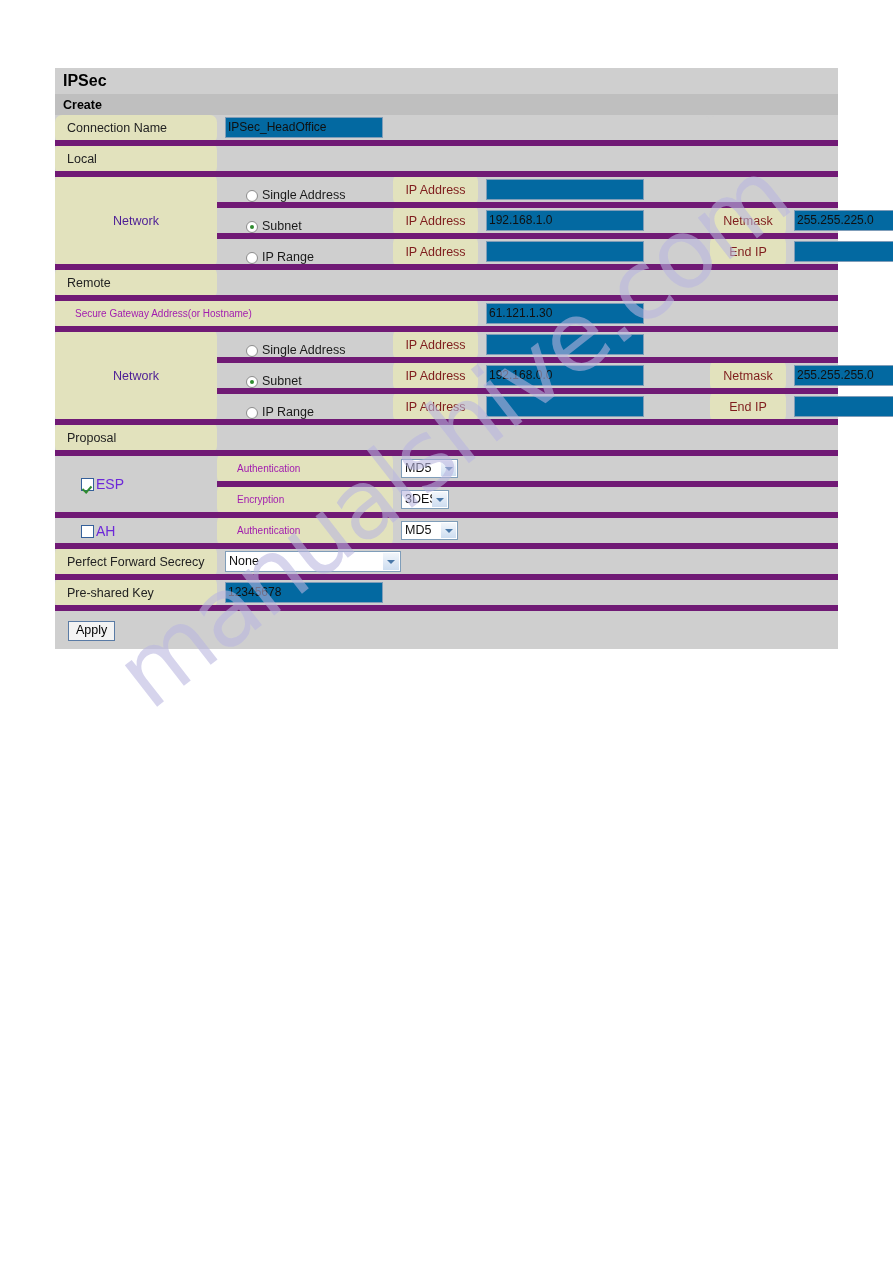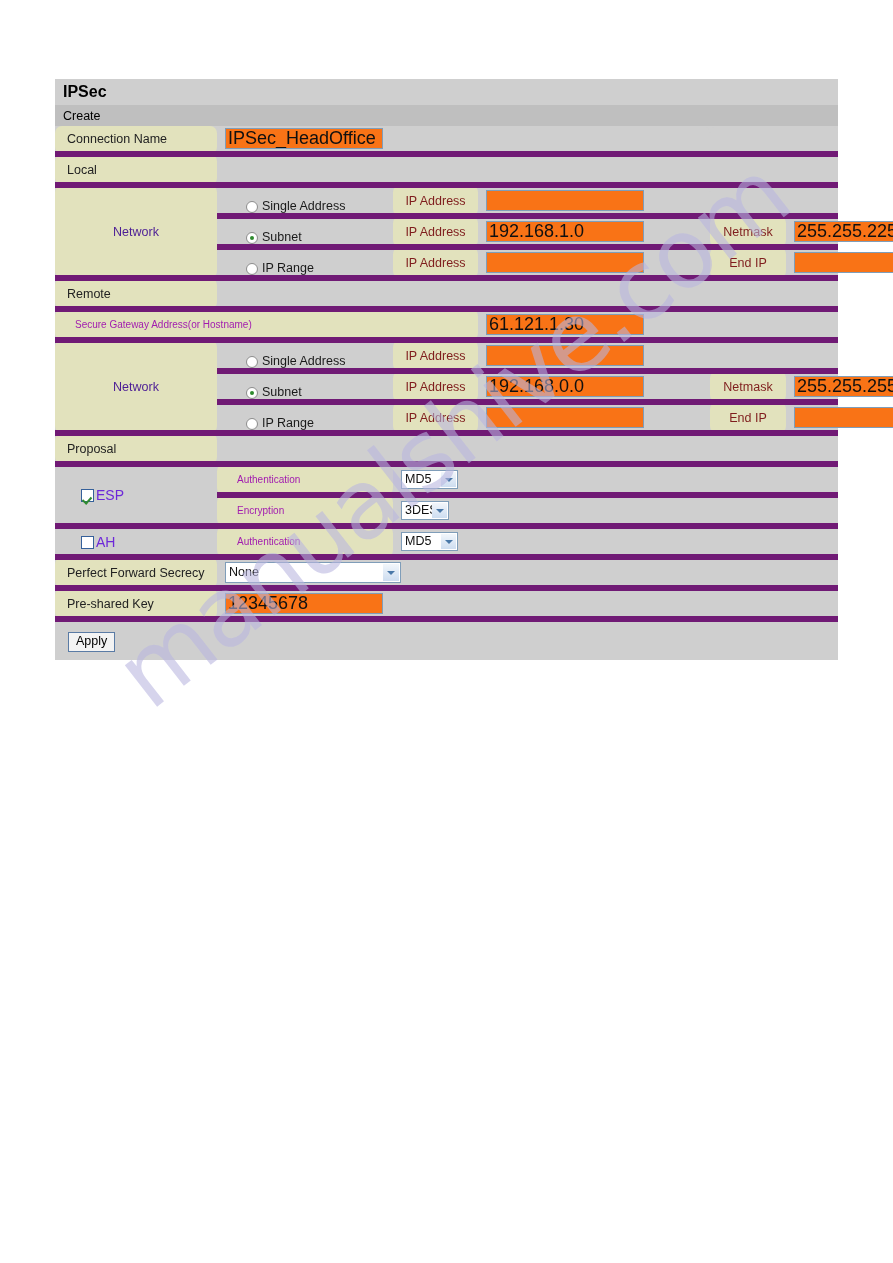--- a/index.html
+++ b/index.html
@@ -37,21 +37,21 @@
     white-space: nowrap;
     transform: rotate(-38deg);
     transform-origin: left center;
     letter-spacing: -2px;
   }
 
   
   #panel {
     position: absolute;
     left: 55px;
-    top: 79px;
+    top: 68px;
     width: 783px;
     z-index: 1;
   }
 
   .tbl {
     border-collapse: collapse;
     table-layout: fixed;
     width: 783px;
     background: #cfcfcf;
   }
@@ -72,21 +72,21 @@
     border-bottom: 2px solid #ffffff;
     font-size: 16px;
     font-weight: bold;
     color: #000000;
     padding-left: 8px !important;
   }
   .subbar {
     height: 21px;
     background: #bfbfbf;
     font-size: 12.5px;
-    font-weight: normal;
+    font-weight: bold;
     color: #000000;
     padding-left: 8px !important;
     border-bottom: 2px solid #ffffff;
   }
 
   
   .lab {
     background: #e2e2bd;
     font-size: 12.5px;
     color: #222222;
@@ -123,24 +123,24 @@
     color: #6d28d9;
     padding-left: 26px !important;
     height: 25px;
   }
 
   .cellpad { padding-left: 8px !important; }
 
   
   input.txt {
     font-family: "Liberation Sans", sans-serif;
-    font-size: 18px;
+    font-size: 12px;
     color: #101010;
     border: 1px solid #7f9db9;
-    background: #f97316;
+    background: #0369a1;
     height: 17px;
     line-height: 17px;
     padding: 1px 2px;
     box-sizing: content-box;
     outline: none;
   }
   .w155 { width: 152px; }
   .w124 { width: 121px; }
 
   

